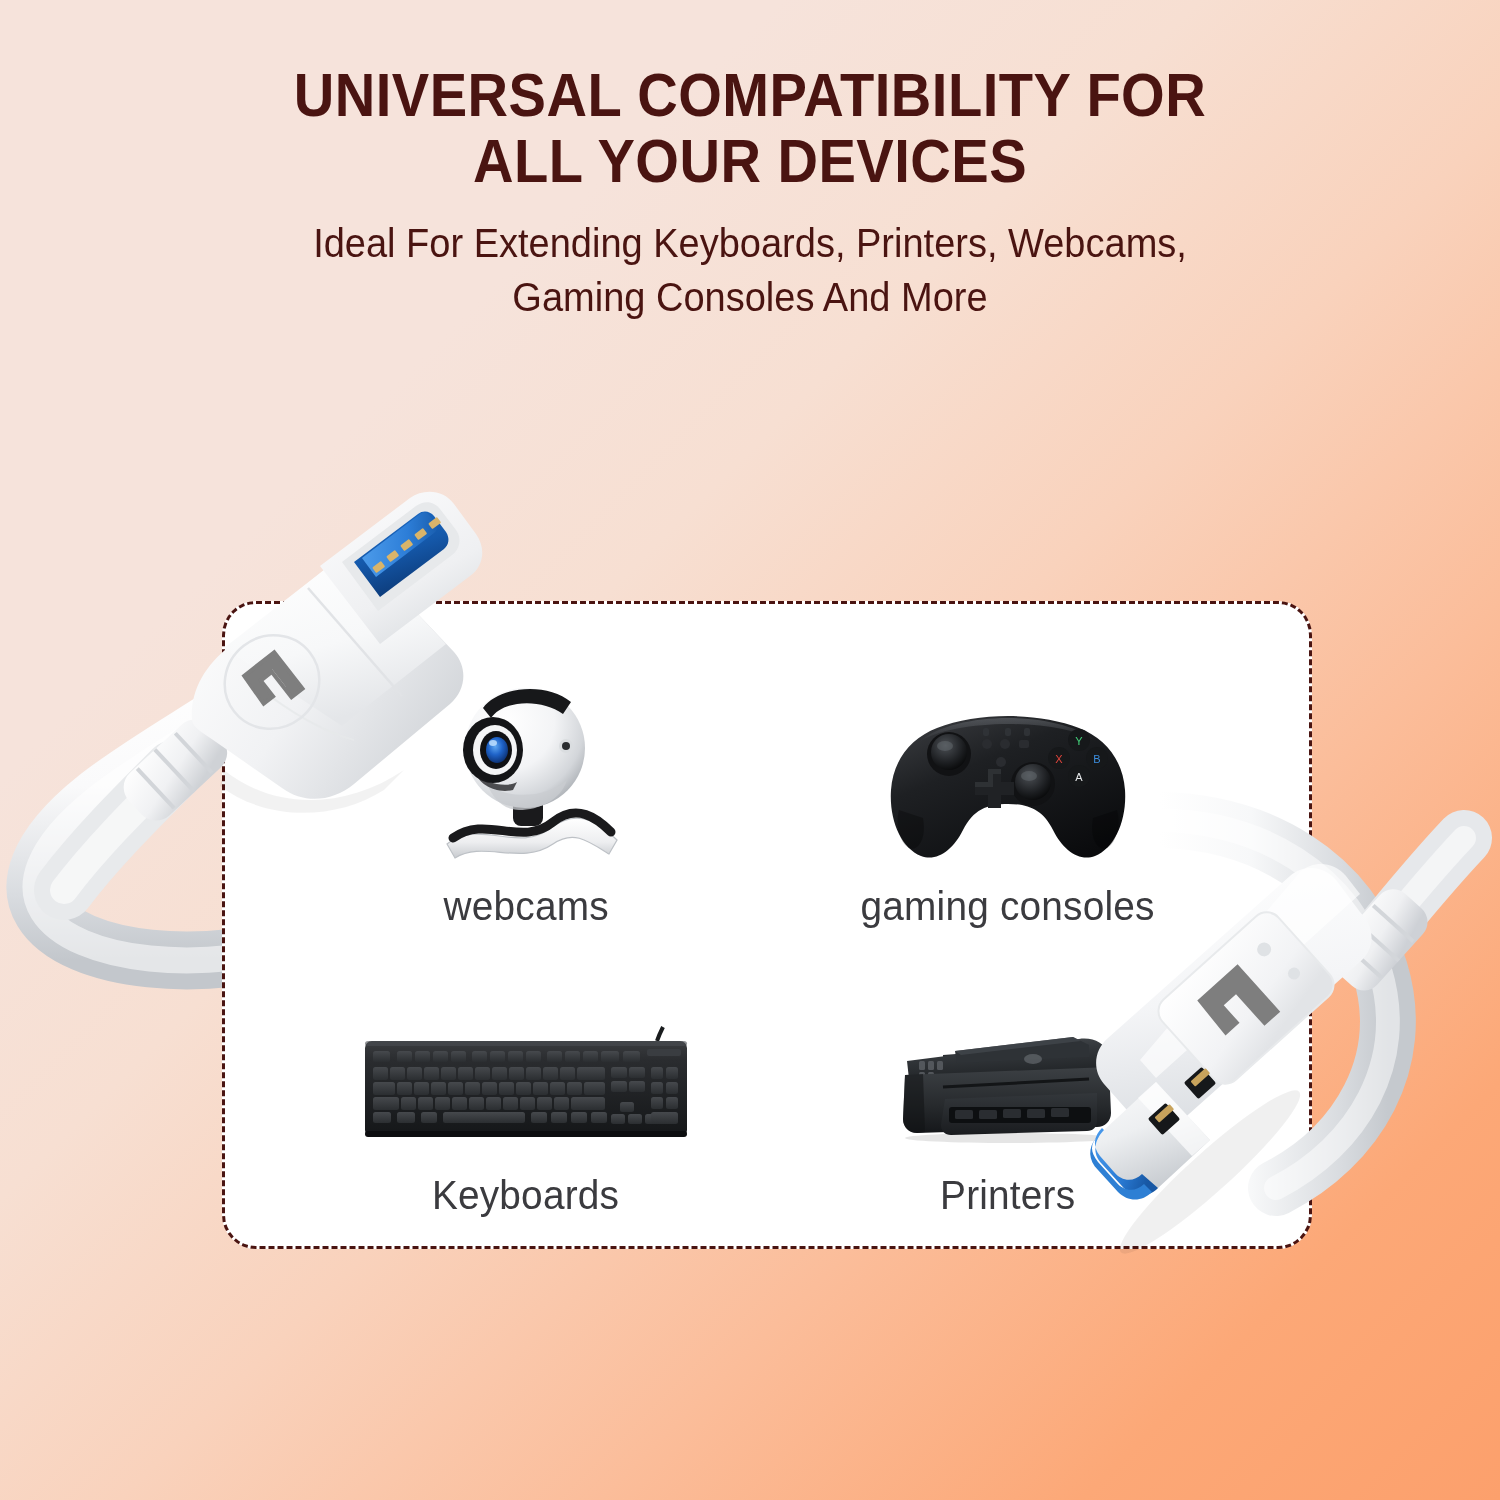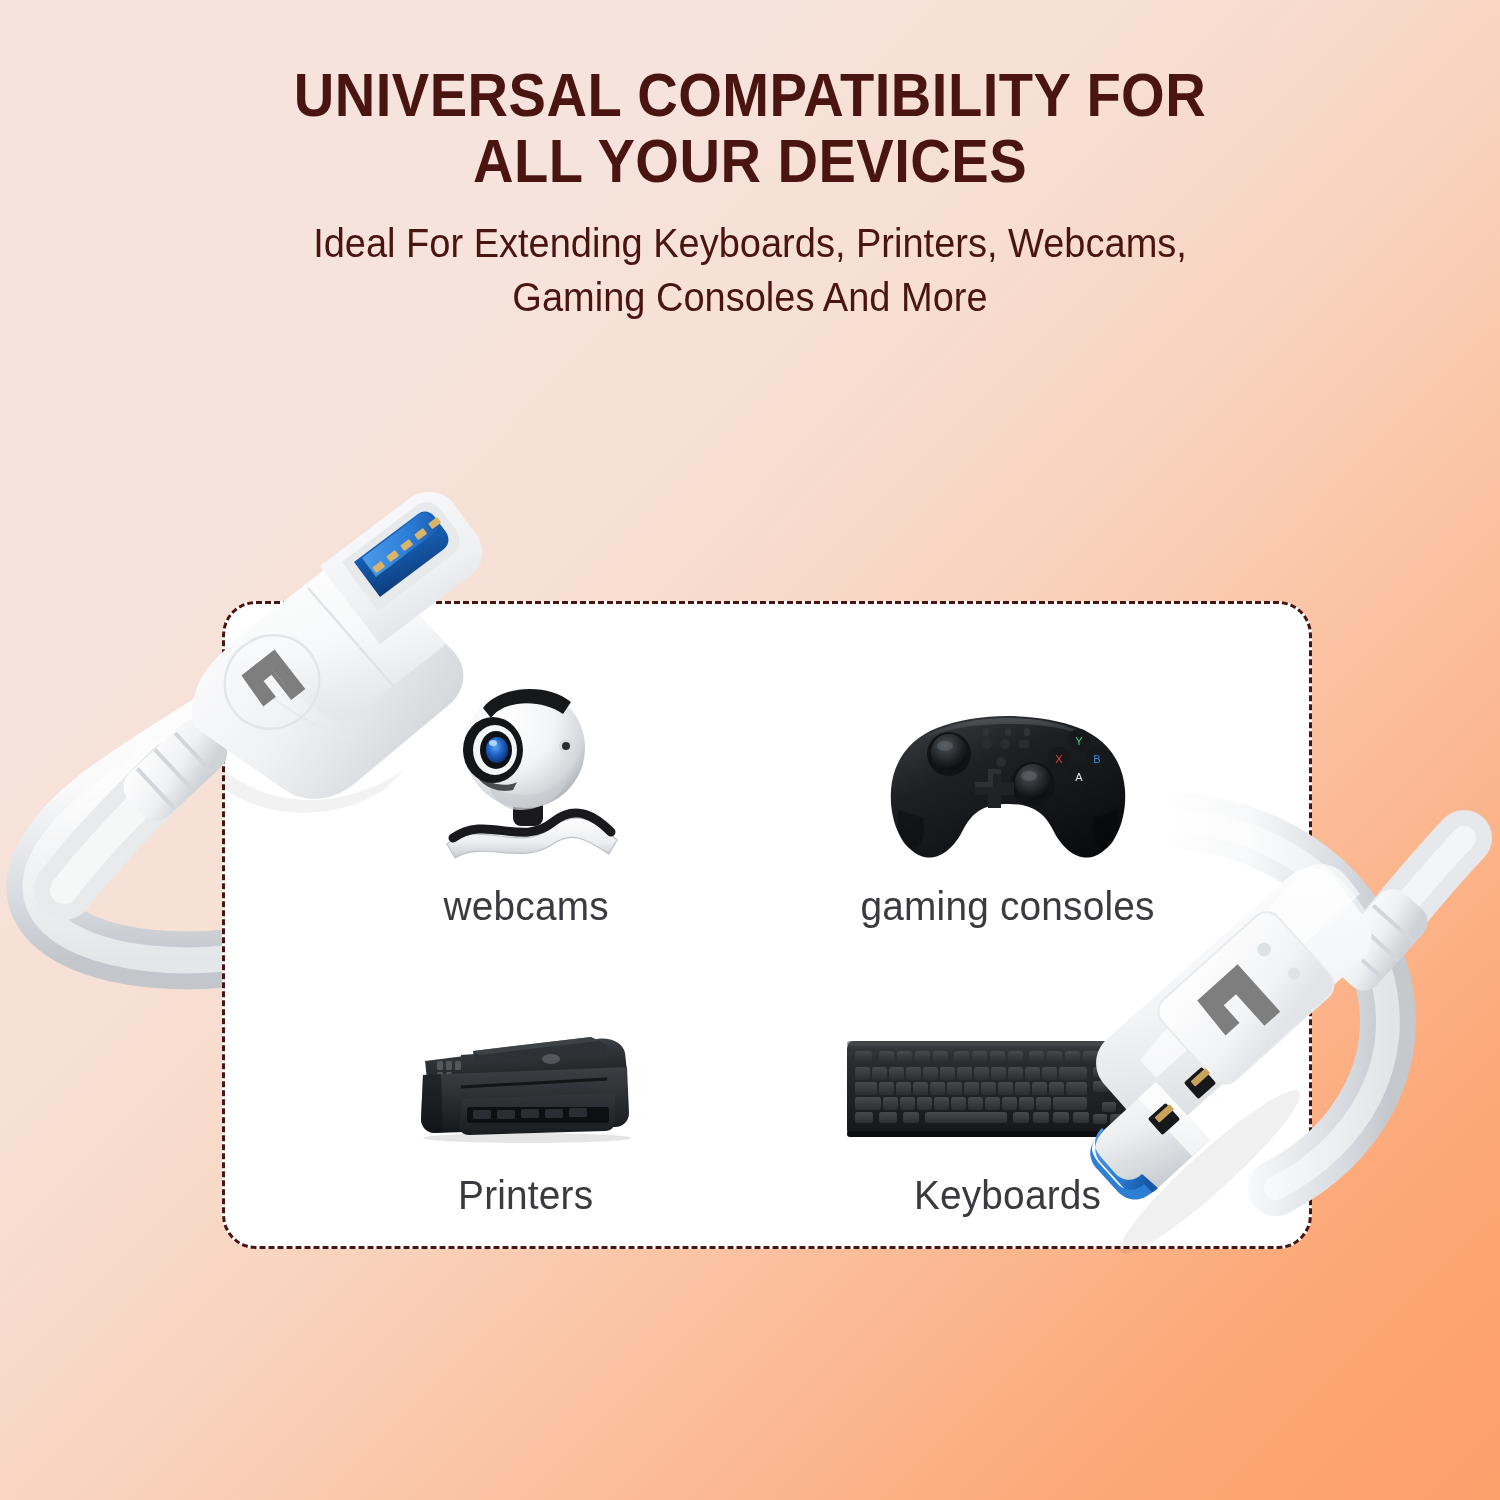--- a/index.html
+++ b/index.html
@@ -208,79 +208,20 @@
 
             <path d="M40 120 C 44 142, 34 154, 26 150 C 16 144, 12 126, 16 112 Z" fill="#000" opacity="0.28"></path>
             <path d="M210 120 C 206 142, 216 154, 224 150 C 234 144, 238 126, 234 112 Z" fill="#000" opacity="0.28"></path>
           </svg>
         </div>
         <div class="lbl">gaming consoles</div>
       </div>
 
       <div class="cell r2">
         <div class="art">
-          <svg width="250" height="130" viewBox="0 0 250 130">
-            <defs>
-              <linearGradient id="prTop" x1="0" y1="0" x2="0.3" y2="1">
-                <stop offset="0%" stop-color="#4A4E52"></stop>
-                <stop offset="45%" stop-color="#33373B"></stop>
-                <stop offset="100%" stop-color="#212427"></stop>
-              </linearGradient>
-              <linearGradient id="prBody" x1="0" y1="0" x2="0" y2="1">
-                <stop offset="0%" stop-color="#3C4044"></stop>
-                <stop offset="60%" stop-color="#26292C"></stop>
-                <stop offset="100%" stop-color="#15171A"></stop>
-              </linearGradient>
-              <linearGradient id="prTray" x1="0" y1="0" x2="0" y2="1">
-                <stop offset="0%" stop-color="#33373B"></stop>
-                <stop offset="100%" stop-color="#1A1C1F"></stop>
-              </linearGradient>
-            </defs>
-
-            <path d="M60 38 L 196 28 L 214 36 L 214 44 L 60 46 Z" fill="#2B2E32"></path>
-
-            <path d="M24 44 L 196 22 C 210 20, 222 26, 224 36 L 226 54 L 26 62 Z" fill="url(#prTop)"></path>
-
-            <path d="M72 34 L 190 20 L 206 28 L 206 40 L 74 46 Z" fill="#2E3236"></path>
-            <path d="M72 34 L 190 20 L 198 24 L 78 38 Z" fill="#45494E" opacity="0.7"></path>
-
-            <ellipse cx="150" cy="42" rx="9" ry="5" fill="#6D7176" opacity="0.6"></ellipse>
-
-            <g fill="#5A5E63" opacity="0.85">
-              <rect x="36" y="44" width="6" height="9" rx="1.5"></rect>
-              <rect x="45" y="44" width="6" height="9" rx="1.5"></rect>
-              <rect x="54" y="44" width="6" height="9" rx="1.5"></rect>
-              <rect x="36" y="55" width="6" height="6" rx="1.5"></rect>
-              <rect x="45" y="55" width="6" height="6" rx="1.5"></rect>
-            </g>
-
-            <path d="M22 58 L 226 50 L 228 96 C 228 104, 222 110, 214 110 L 34 116 C 26 116, 20 110, 20 102 Z" fill="url(#prBody)"></path>
-
-            <path d="M60 70 L 206 62" stroke="#131517" stroke-width="3" fill="none"></path>
-
-            <path d="M62 82 L 214 76 L 214 104 C 214 110, 210 114, 204 114 L 68 118 C 62 118, 58 114, 58 108 Z" fill="url(#prTray)"></path>
-            <rect x="66" y="90" width="142" height="16" rx="3" fill="#0D0F11"></rect>
-            <g fill="#2A2D31">
-              <rect x="72" y="93" width="18" height="9" rx="1.5"></rect>
-              <rect x="96" y="93" width="18" height="9" rx="1.5"></rect>
-              <rect x="120" y="92" width="18" height="9" rx="1.5"></rect>
-              <rect x="144" y="92" width="18" height="9" rx="1.5"></rect>
-              <rect x="168" y="91" width="18" height="9" rx="1.5"></rect>
-            </g>
-
-            <path d="M22 58 L 40 57 L 42 115 L 34 116 C 26 116, 20 110, 20 102 Z" fill="#101214" opacity="0.55"></path>
-
-            <ellipse cx="126" cy="121" rx="104" ry="5" fill="#000" opacity="0.10"></ellipse>
-          </svg>
-        </div>
-        <div class="lbl">Printers</div>
-      </div>
-
-      <div class="cell r2">
-        <div class="art">
           <svg width="330" height="120" viewBox="0 0 330 120">
             <defs>
               <linearGradient id="kbBody" x1="0" y1="0" x2="0" y2="1">
                 <stop offset="0%" stop-color="#3A3C3F"></stop>
                 <stop offset="20%" stop-color="#2A2C2F"></stop>
                 <stop offset="100%" stop-color="#141618"></stop>
               </linearGradient>
               <linearGradient id="keyG" x1="0" y1="0" x2="0" y2="1">
                 <stop offset="0%" stop-color="#46494D"></stop>
                 <stop offset="100%" stop-color="#2B2E31"></stop>
@@ -389,20 +330,79 @@
               <rect x="305" y="70" width="12" height="12" rx="2.5"></rect>
               <rect x="290" y="85" width="27" height="12" rx="2.5"></rect>
             </g>
 
             <rect x="4" y="104" width="322" height="6" rx="3" fill="#0C0D0F"></rect>
           </svg>
         </div>
         <div class="lbl">Keyboards</div>
       </div>
 
+      <div class="cell r2">
+        <div class="art">
+          <svg width="250" height="130" viewBox="0 0 250 130">
+            <defs>
+              <linearGradient id="prTop" x1="0" y1="0" x2="0.3" y2="1">
+                <stop offset="0%" stop-color="#4A4E52"></stop>
+                <stop offset="45%" stop-color="#33373B"></stop>
+                <stop offset="100%" stop-color="#212427"></stop>
+              </linearGradient>
+              <linearGradient id="prBody" x1="0" y1="0" x2="0" y2="1">
+                <stop offset="0%" stop-color="#3C4044"></stop>
+                <stop offset="60%" stop-color="#26292C"></stop>
+                <stop offset="100%" stop-color="#15171A"></stop>
+              </linearGradient>
+              <linearGradient id="prTray" x1="0" y1="0" x2="0" y2="1">
+                <stop offset="0%" stop-color="#33373B"></stop>
+                <stop offset="100%" stop-color="#1A1C1F"></stop>
+              </linearGradient>
+            </defs>
+
+            <path d="M60 38 L 196 28 L 214 36 L 214 44 L 60 46 Z" fill="#2B2E32"></path>
+
+            <path d="M24 44 L 196 22 C 210 20, 222 26, 224 36 L 226 54 L 26 62 Z" fill="url(#prTop)"></path>
+
+            <path d="M72 34 L 190 20 L 206 28 L 206 40 L 74 46 Z" fill="#2E3236"></path>
+            <path d="M72 34 L 190 20 L 198 24 L 78 38 Z" fill="#45494E" opacity="0.7"></path>
+
+            <ellipse cx="150" cy="42" rx="9" ry="5" fill="#6D7176" opacity="0.6"></ellipse>
+
+            <g fill="#5A5E63" opacity="0.85">
+              <rect x="36" y="44" width="6" height="9" rx="1.5"></rect>
+              <rect x="45" y="44" width="6" height="9" rx="1.5"></rect>
+              <rect x="54" y="44" width="6" height="9" rx="1.5"></rect>
+              <rect x="36" y="55" width="6" height="6" rx="1.5"></rect>
+              <rect x="45" y="55" width="6" height="6" rx="1.5"></rect>
+            </g>
+
+            <path d="M22 58 L 226 50 L 228 96 C 228 104, 222 110, 214 110 L 34 116 C 26 116, 20 110, 20 102 Z" fill="url(#prBody)"></path>
+
+            <path d="M60 70 L 206 62" stroke="#131517" stroke-width="3" fill="none"></path>
+
+            <path d="M62 82 L 214 76 L 214 104 C 214 110, 210 114, 204 114 L 68 118 C 62 118, 58 114, 58 108 Z" fill="url(#prTray)"></path>
+            <rect x="66" y="90" width="142" height="16" rx="3" fill="#0D0F11"></rect>
+            <g fill="#2A2D31">
+              <rect x="72" y="93" width="18" height="9" rx="1.5"></rect>
+              <rect x="96" y="93" width="18" height="9" rx="1.5"></rect>
+              <rect x="120" y="92" width="18" height="9" rx="1.5"></rect>
+              <rect x="144" y="92" width="18" height="9" rx="1.5"></rect>
+              <rect x="168" y="91" width="18" height="9" rx="1.5"></rect>
+            </g>
+
+            <path d="M22 58 L 40 57 L 42 115 L 34 116 C 26 116, 20 110, 20 102 Z" fill="#101214" opacity="0.55"></path>
+
+            <ellipse cx="126" cy="121" rx="104" ry="5" fill="#000" opacity="0.10"></ellipse>
+          </svg>
+        </div>
+        <div class="lbl">Printers</div>
+      </div>
+
     </div>
   </div>
 
   <svg id="usb-female" viewBox="0 0 470 500">
     <defs>
       <linearGradient id="fTop" x1="0" y1="0" x2="0.4" y2="1">
         <stop offset="0%" stop-color="#FFFFFF"></stop>
         <stop offset="60%" stop-color="#F7F8F9"></stop>
         <stop offset="100%" stop-color="#E4E6E9"></stop>
       </linearGradient>

